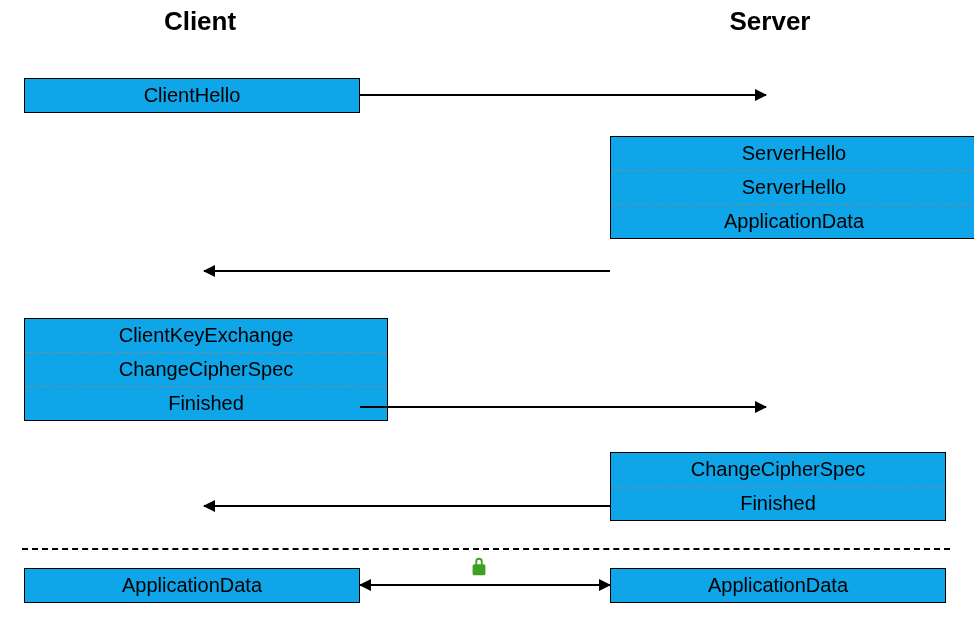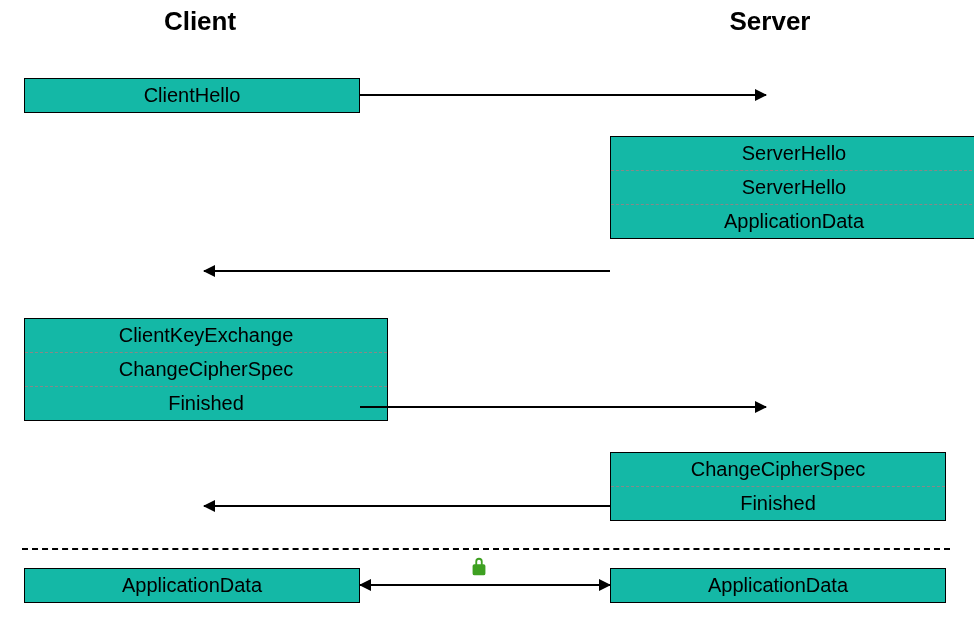--- a/index.html
+++ b/index.html
@@ -16,21 +16,21 @@
   }
   .heading {
     position: absolute;
     font-size: 26px;
     font-weight: 700;
     text-align: center;
   }
   .msg-group {
     position: absolute;
     border: 1px solid #000;
-    background: #14b8a6;
+    background: #0ea5e9;
     box-sizing: border-box;
   }
   .msg-row {
     font-size: 20px;
     text-align: center;
     padding: 5px 0;
     border-top: 1px dashed #888;
   }
   .msg-row:first-child {
     border-top: none;

